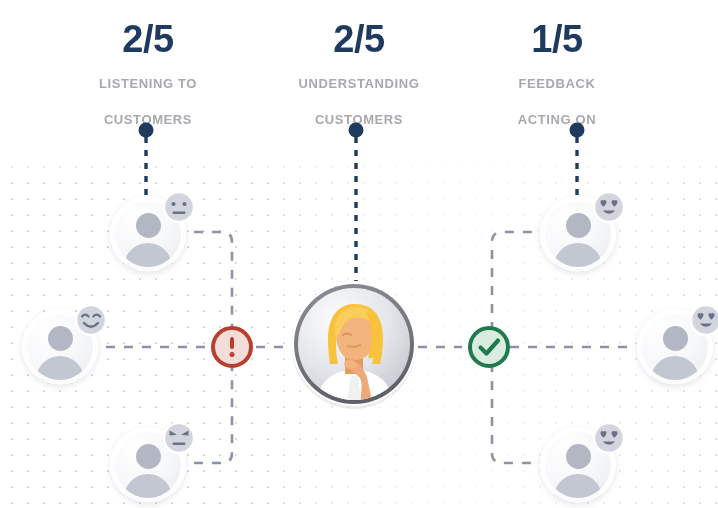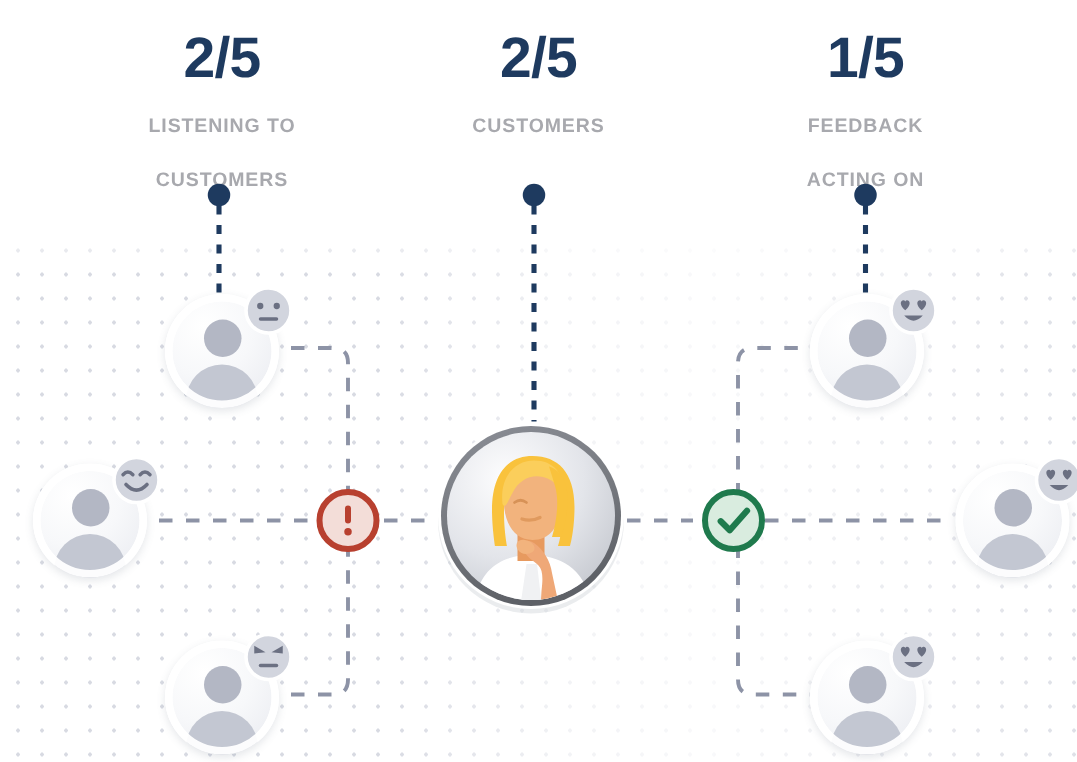--- a/index.html
+++ b/index.html
@@ -146,24 +146,25 @@
   <div class="dot-grid-fade-top"></div>
 
   <div class="heading" style="left:28px; top:20px;">
     <div class="score">2/5</div>
     <div class="label">LISTENING TO</div>
     <div class="label">CUSTOMERS</div>
   </div>
 
   <div class="heading" style="left:239px; top:20px;">
     <div class="score">2/5</div>
+    <div class="label">UNDERSTANDING</div>
     <div class="label">CUSTOMERS</div>
   </div>
 
-  <div class="heading" style="left:457px; top:20px;">
+  <div class="heading" style="left:437px; top:20px;">
     <div class="score">1/5</div>
     <div class="label">FEEDBACK</div>
     <div class="label">ACTING ON</div>
   </div>
 
   <svg class="connectors" viewBox="0 0 718 508">
 
     <g>
       <circle cx="146" cy="130" r="7.5" fill="#1e3a5f"></circle>
       <line x1="146" y1="137" x2="146" y2="202" stroke="#1e3a5f" stroke-width="3.4" stroke-dasharray="6 7" stroke-linecap="butt"></line>

